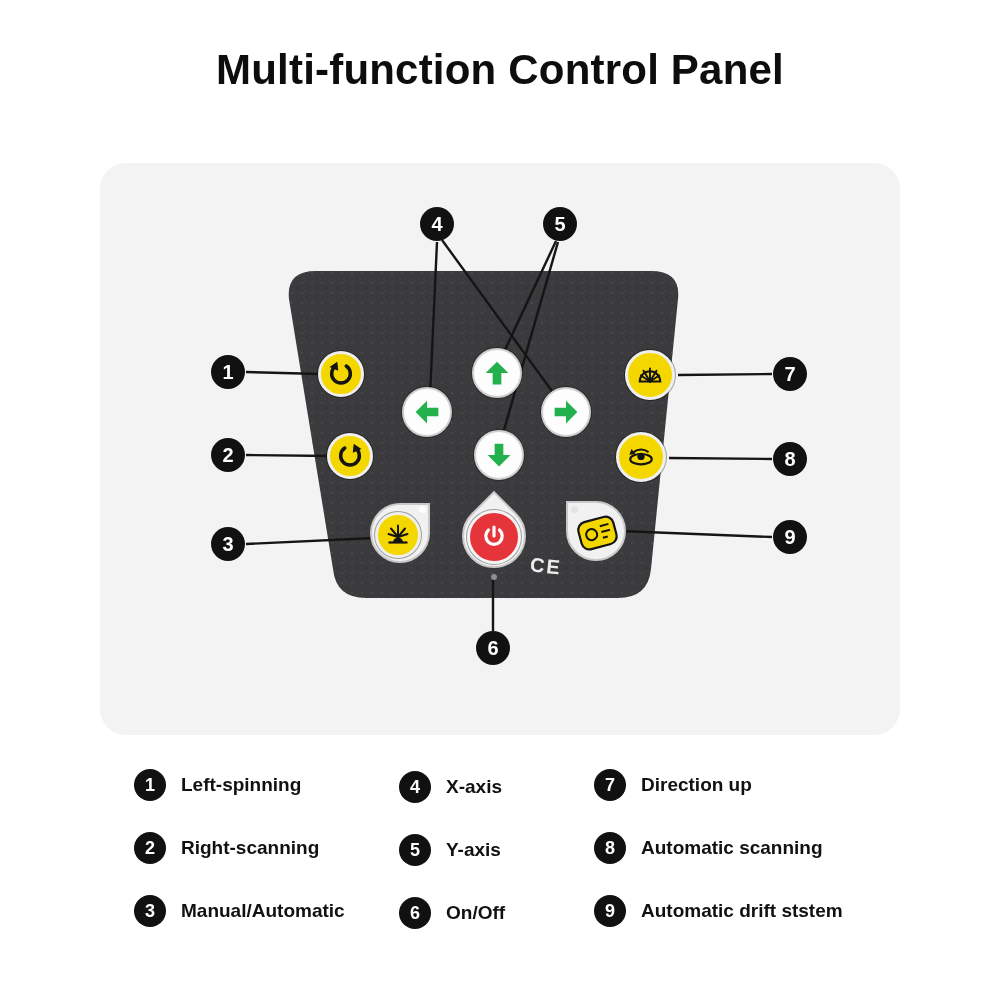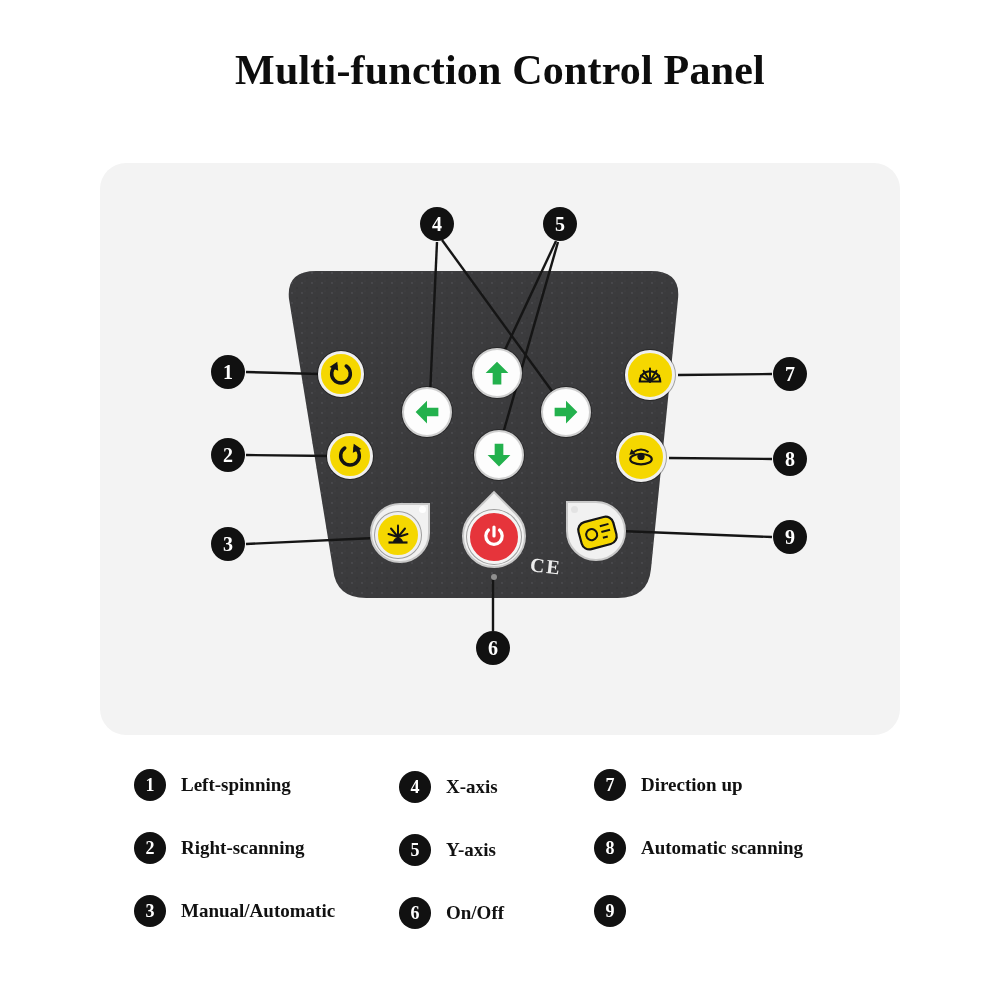--- a/index.html
+++ b/index.html
@@ -1,16 +1,16 @@
 <!DOCTYPE html>
 <html><head>
 <meta charset="utf-8">
 <style>
   html,body{margin:0;padding:0;background:#ffffff;}
-  .page{position:relative;width:1000px;height:1000px;background:#ffffff;font-family:Liberation Serif, serif;overflow:hidden;}
+  .page{position:relative;width:1000px;height:1000px;background:#ffffff;font-family:Liberation Sans, sans-serif;overflow:hidden;}
   .title{position:absolute;top:46px;left:0;width:100%;margin:0;text-align:center;font-size:42px;font-weight:800;color:#0d0d0d;letter-spacing:.2px;}
   .card{position:absolute;left:100px;top:163px;width:800px;height:572px;background:#f3f3f3;border-radius:26px;}
   .overlay{position:absolute;left:0;top:0;width:1000px;height:1000px;pointer-events:none;}
   .btn{position:absolute;border-radius:50%;display:flex;align-items:center;justify-content:center;box-sizing:border-box;z-index:4;}
   .yellow{background:#f5d700;border:3px solid #efefef;box-shadow:0 0 0 1px rgba(0,0,0,.35);}
   .white{background:#fdfdfd;border:2px solid #cfcfcf;box-shadow:0 0 0 1px rgba(0,0,0,.3);}
   .red-btn{background:#e6343b;border:3px solid #f4f4f4;box-shadow:0 0 0 1px rgba(0,0,0,.35);}
   .plate{position:absolute;background:#f1f1f1;border:2px solid #c9c9c9;box-sizing:border-box;z-index:3;}
   .plate-tip-tr{border-radius:50% 0 50% 50%;}
   .plate-tip-up{border-radius:0 50% 50% 50%;transform:rotate(45deg);}
@@ -222,16 +222,17 @@
     <div class="legend-row">
       <span class="badge">7</span>
       <span class="legend-label">Direction up</span>
     </div>
     <div class="legend-row">
       <span class="badge">8</span>
       <span class="legend-label">Automatic scanning</span>
     </div>
     <div class="legend-row">
       <span class="badge">9</span>
+      <span class="legend-label">Automatic drift ststem</span>
     </div>
   </div>
 
 </div>
 
 </body></html>

